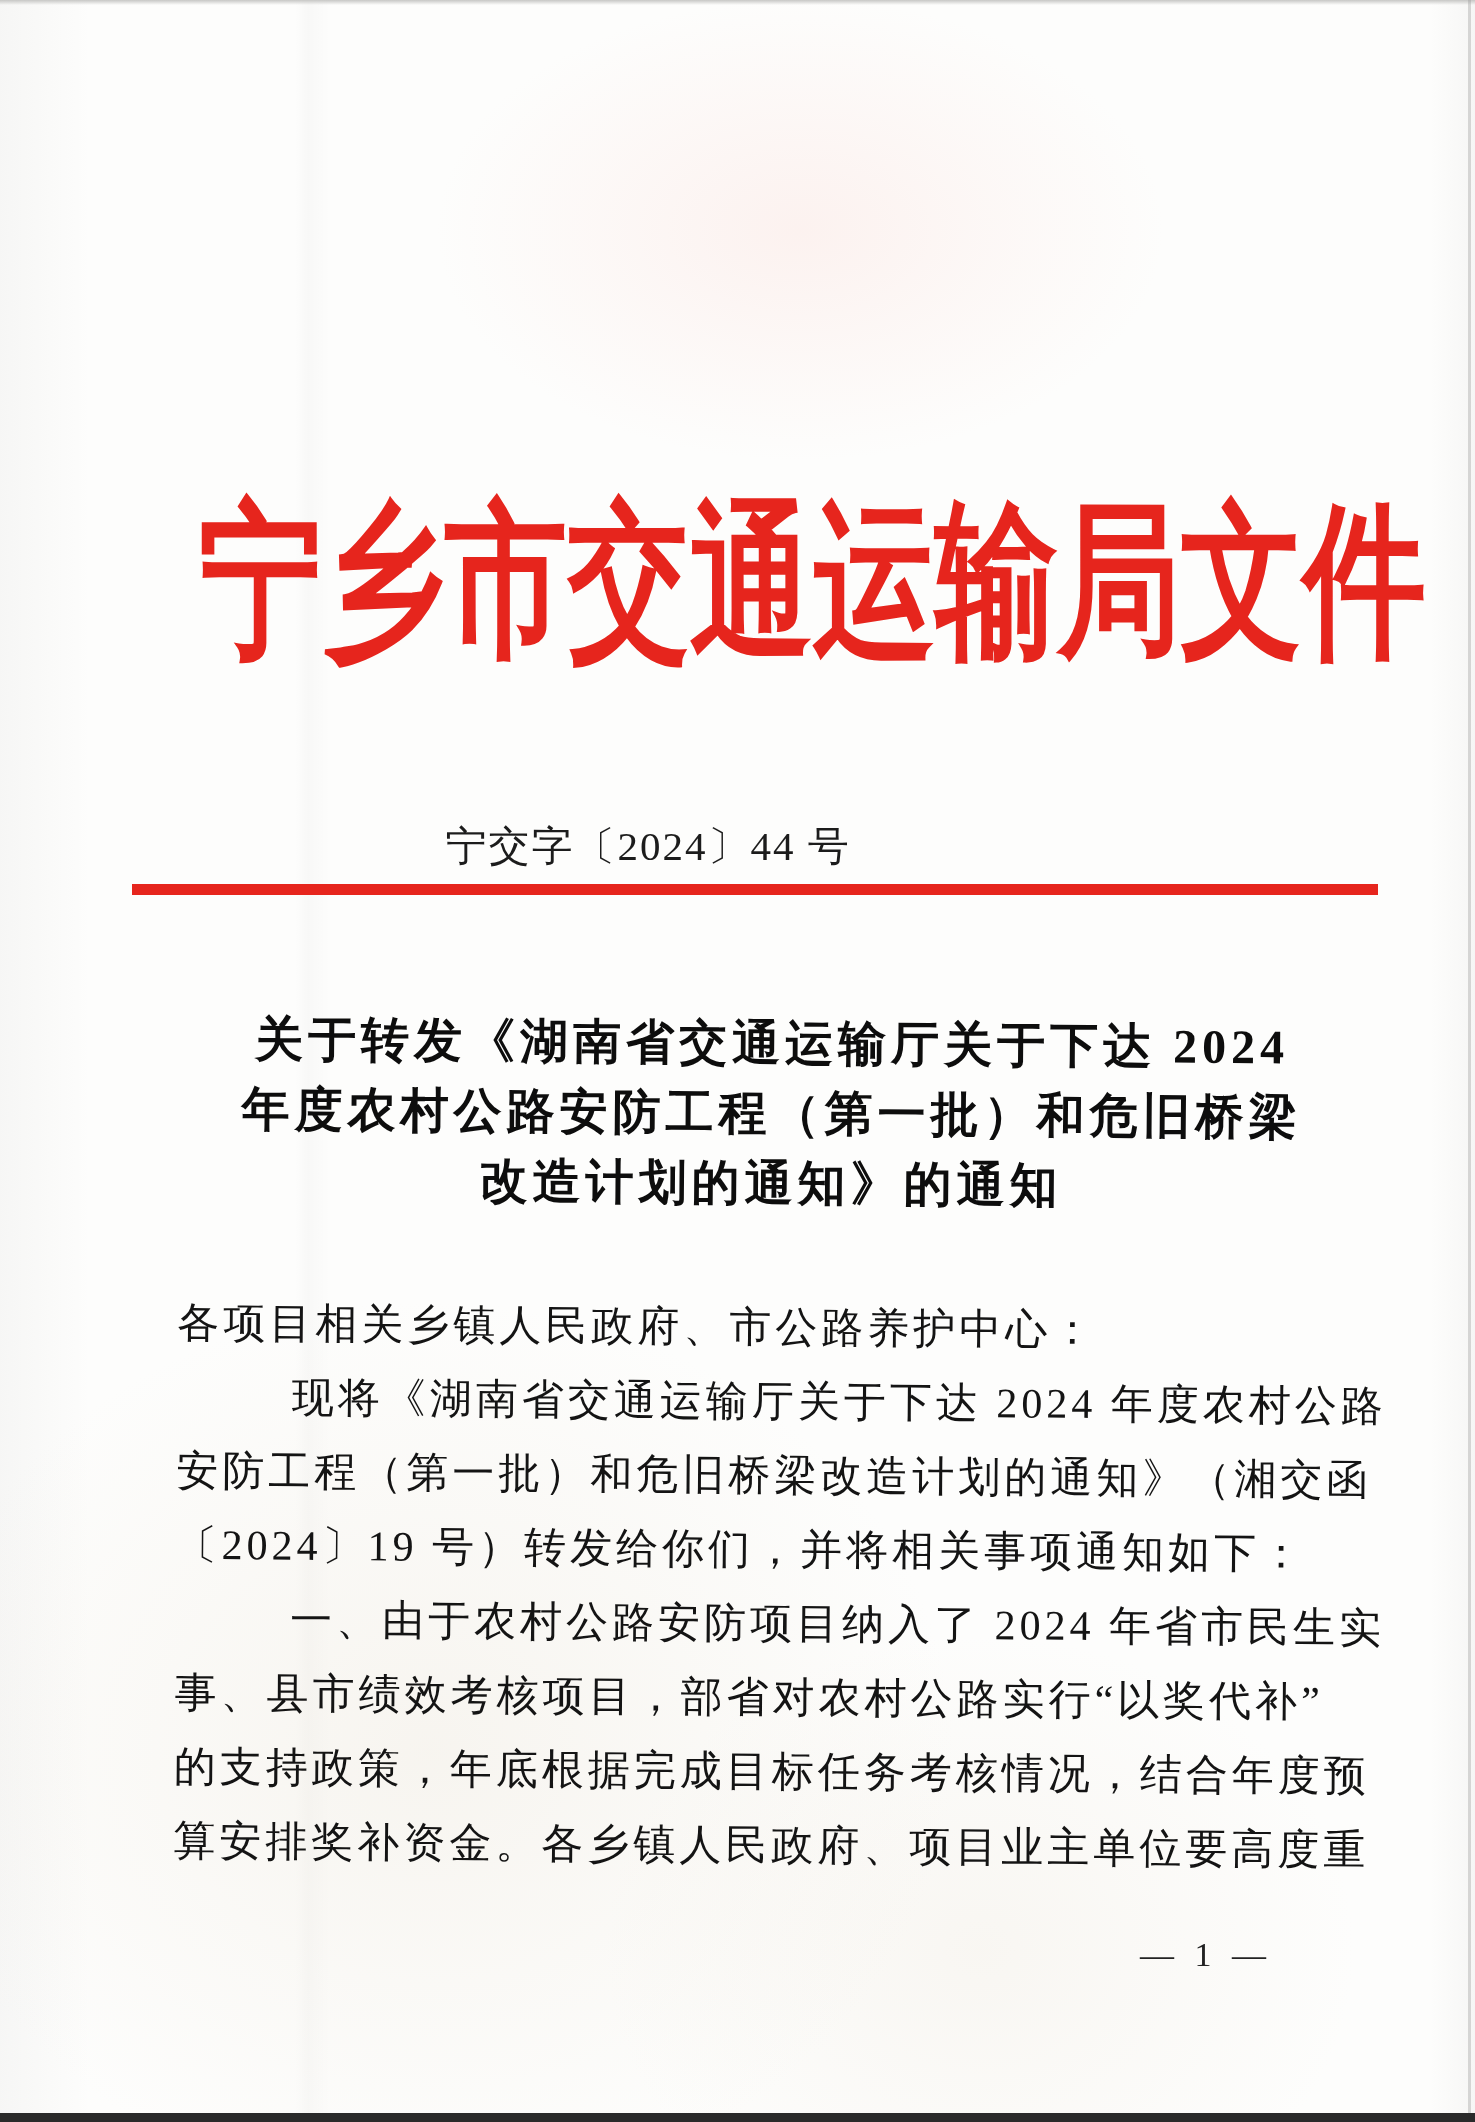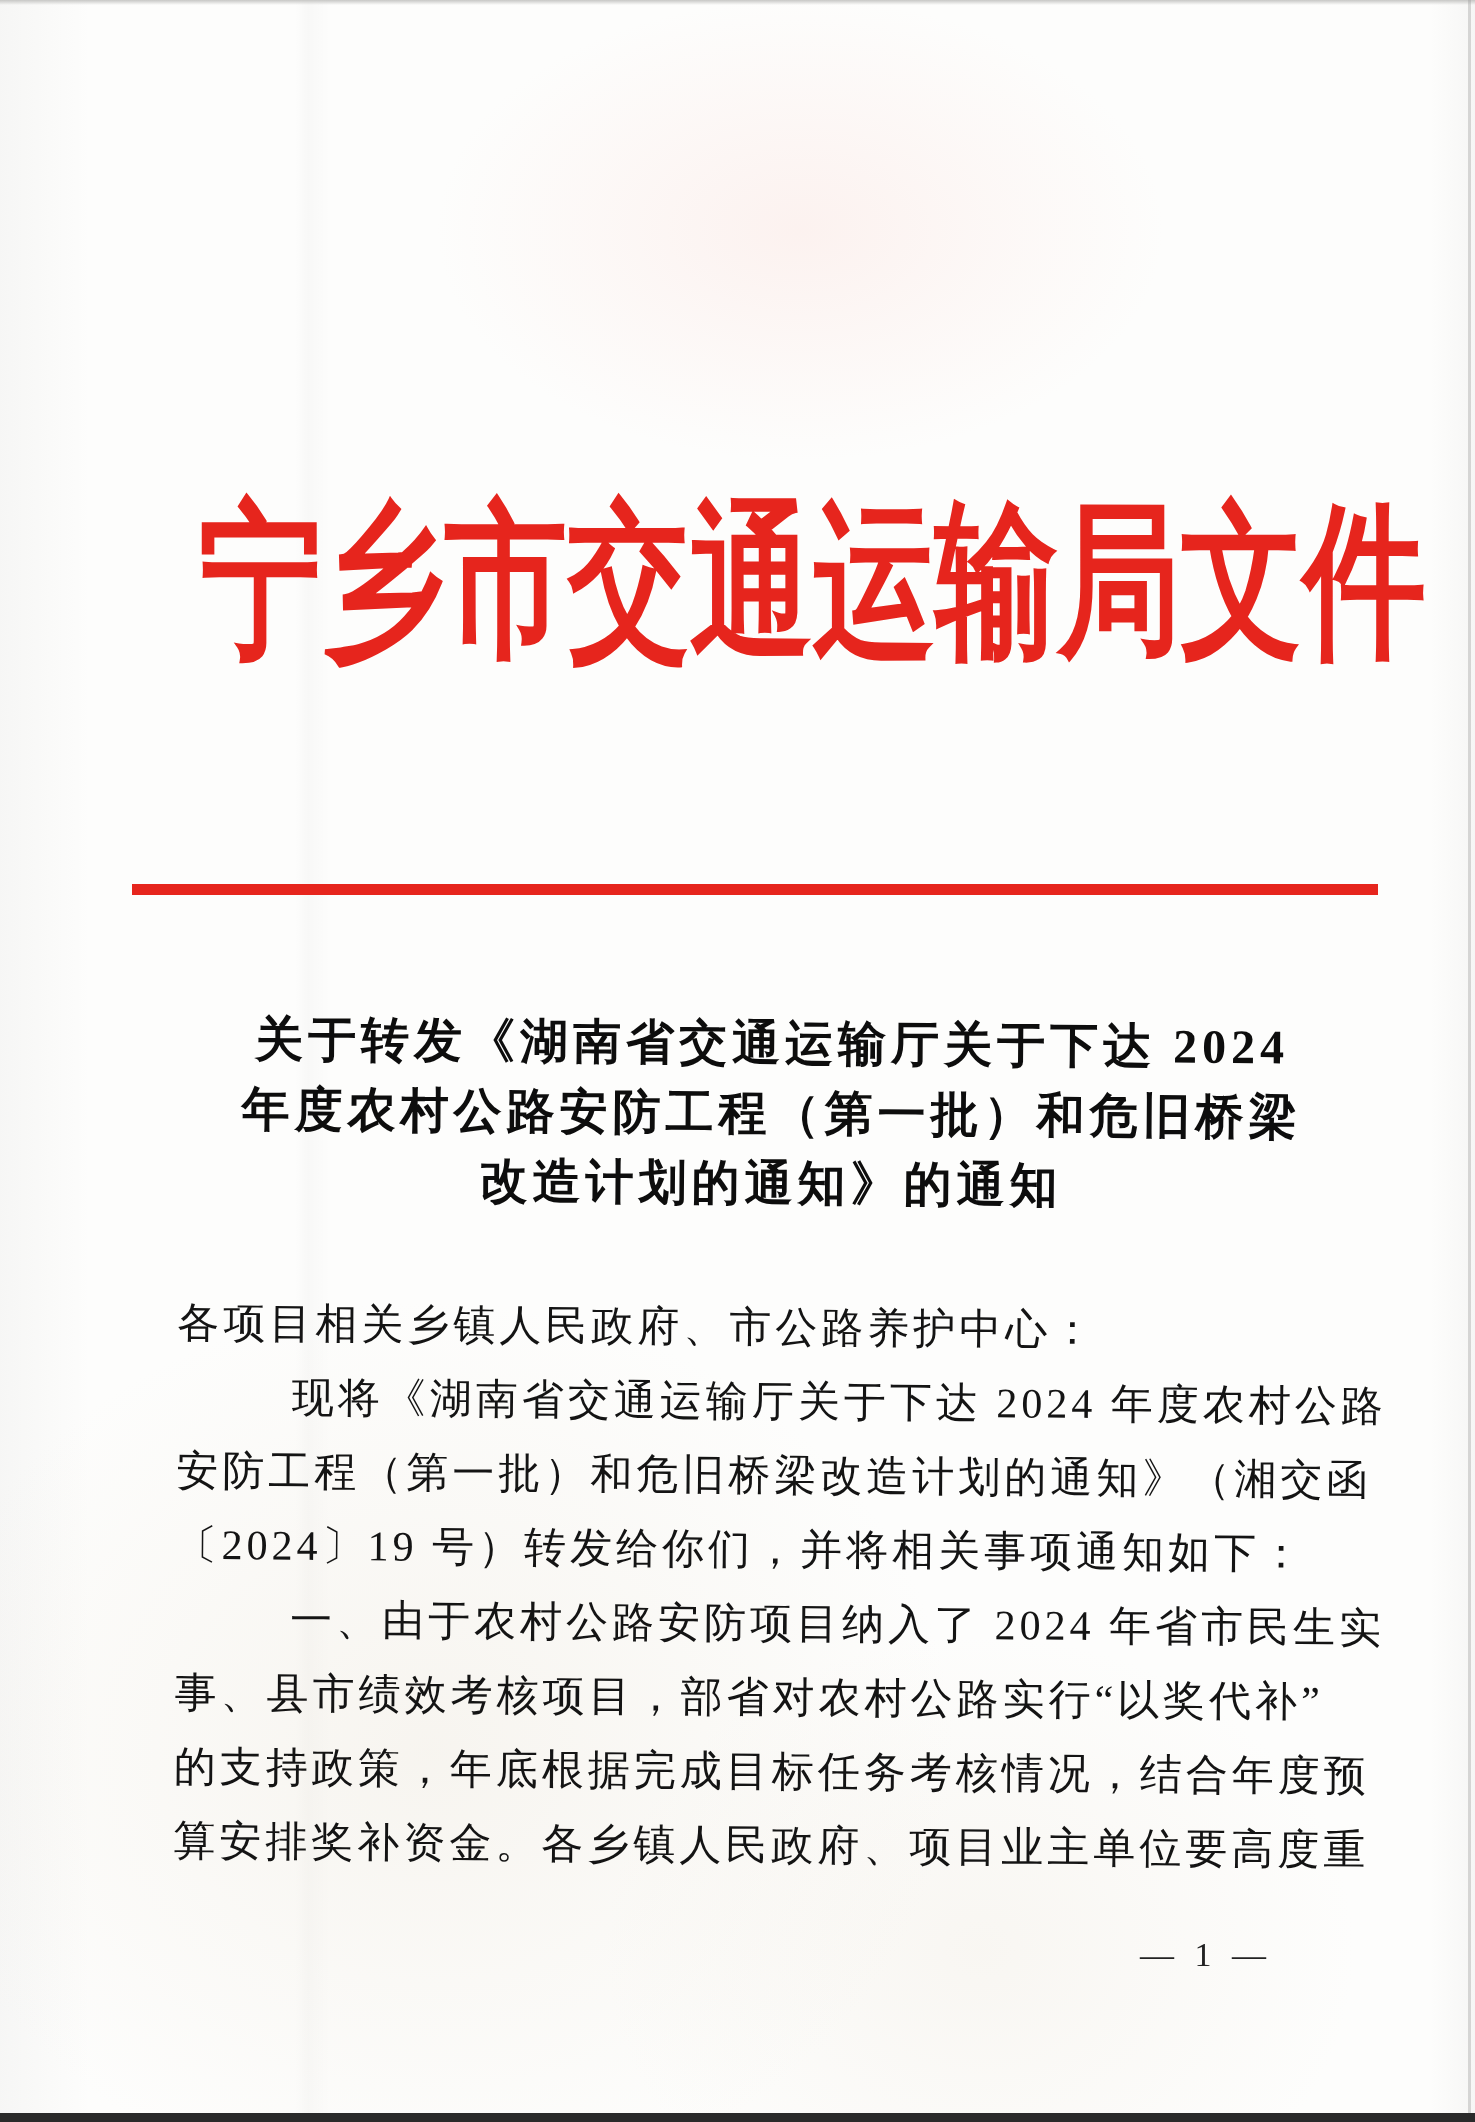--- a/index.html
+++ b/index.html
@@ -121,20 +121,21 @@
 </head>
 <body>
 
 <div class="page">
 
   <div class="edge-top"></div>
   <div class="edge-right"></div>
 
   <div class="agency-title">宁乡市交通运输局文件</div>
 
+  <div class="doc-number">宁交字〔2024〕44 号</div>
 
   <div class="red-rule"></div>
 
   <div class="tilt">
 
     <div class="doc-title">
       <div class="t-line">关于转发《湖南省交通运输厅关于下达 2024</div>
       <div class="t-line">年度农村公路安防工程（第一批）和危旧桥梁</div>
       <div class="t-line">改造计划的通知》的通知</div>
     </div>

